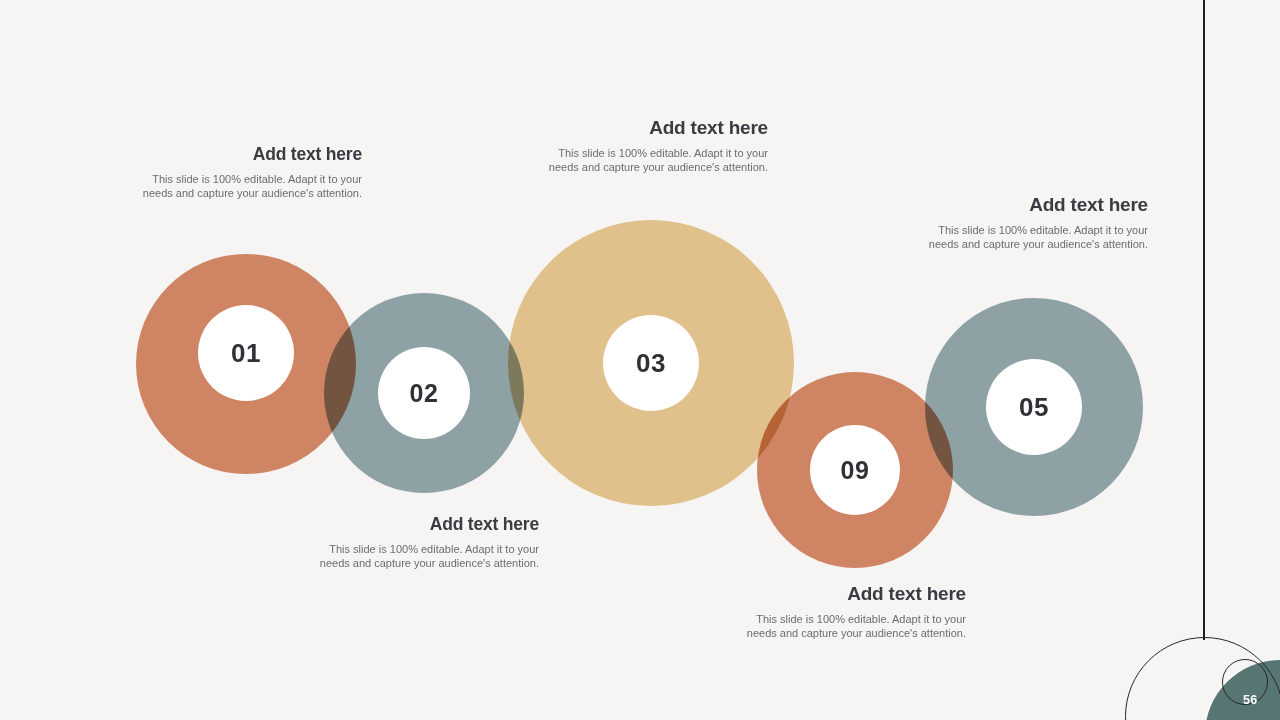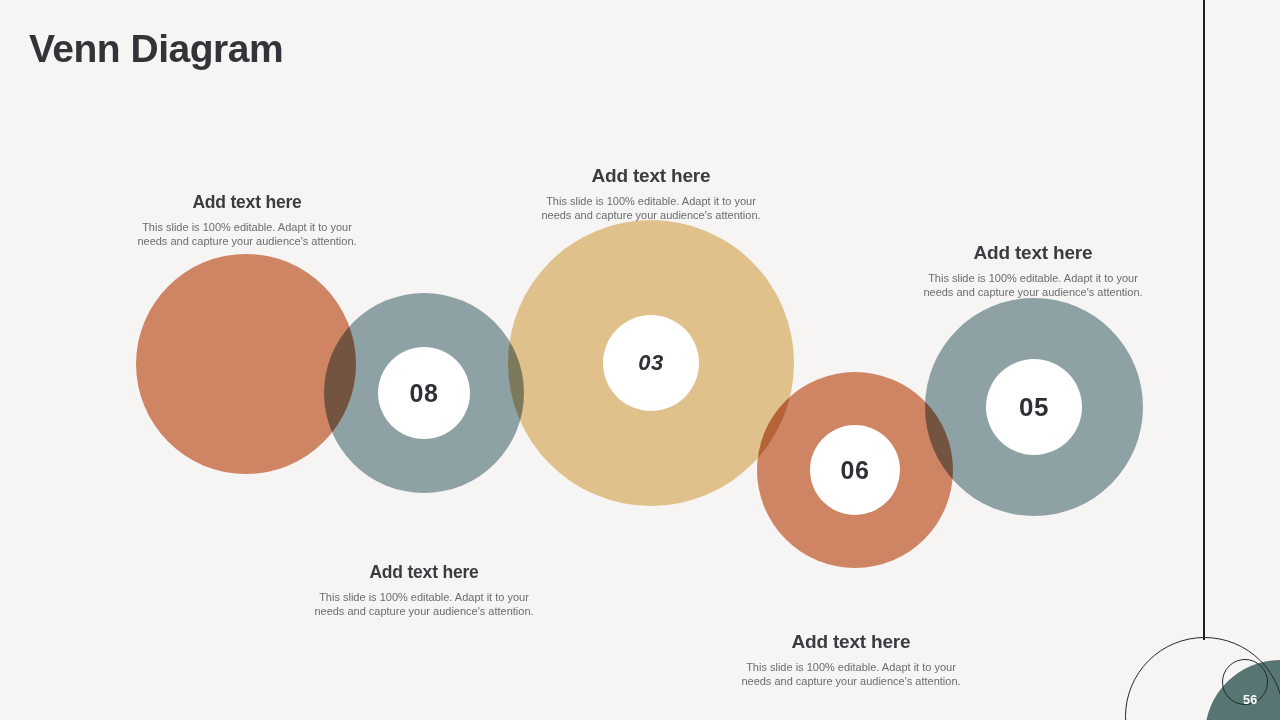--- a/index.html
+++ b/index.html
@@ -50,22 +50,21 @@
     align-items: center;
     justify-content: center;
     color: #2F3136;
     font-weight: bold;
     letter-spacing: 0.5px;
   }
 
   
   .callout {
     position: absolute;
-    text-align: center;
-    margin-top: 48px;
+    text-align: right;
   }
   .callout-title {
     font-size: 17.5px;
     font-weight: bold;
     color: #3A3C42;
     letter-spacing: -0.2px;
     margin-bottom: 7px;
     white-space: nowrap;
   }
   .callout-title.lg { font-size: 19px; }
@@ -121,39 +120,41 @@
     color: #FFFFFF;
     letter-spacing: 0.3px;
     font-weight: bold;
   }
 </style>
 </head>
 <body>
 
 <div id="slide">
 
-  <div id="page-title">Venn Diagram</div>
 
   <div id="venn-stage">
 
     <div class="venn-ring" style="left:136px; top:254px; width:220px; height:220px; background:#CF8463;"></div>
+    <div class="venn-hub" style="left:198px; top:305px; width:96px; height:96px; font-size:26px;">
+      <span>01</span>
+    </div>
 
     <div class="venn-ring" style="left:324px; top:293px; width:200px; height:200px; background:#8EA2A6;"></div>
     <div class="venn-hub" style="left:378px; top:347px; width:92px; height:92px; font-size:25px;">
-      <span>08</span>
+      <span>02</span>
     </div>
 
     <div class="venn-ring" style="left:508px; top:220px; width:286px; height:286px; background:#E0C08B;"></div>
-    <div class="venn-hub" style="left:603px; top:315px; width:96px; height:96px; font-size:22px;font-style:italic;">
+    <div class="venn-hub" style="left:603px; top:315px; width:96px; height:96px; font-size:26px;">
       <span>03</span>
     </div>
 
     <div class="venn-ring" style="left:757px; top:372px; width:196px; height:196px; background:#CF8463;"></div>
     <div class="venn-hub" style="left:810px; top:425px; width:90px; height:90px; font-size:25px;">
-      <span>06</span>
+      <span>09</span>
     </div>
 
     <div class="venn-ring" style="left:925px; top:298px; width:218px; height:218px; background:#8EA2A6;"></div>
     <div class="venn-hub" style="left:986px; top:359px; width:96px; height:96px; font-size:26px;justify-content:center;">
       <span>05</span>
     </div>
 
   </div>
 
   <div class="callout" style="left:132px; top:144px; width:230px;">

